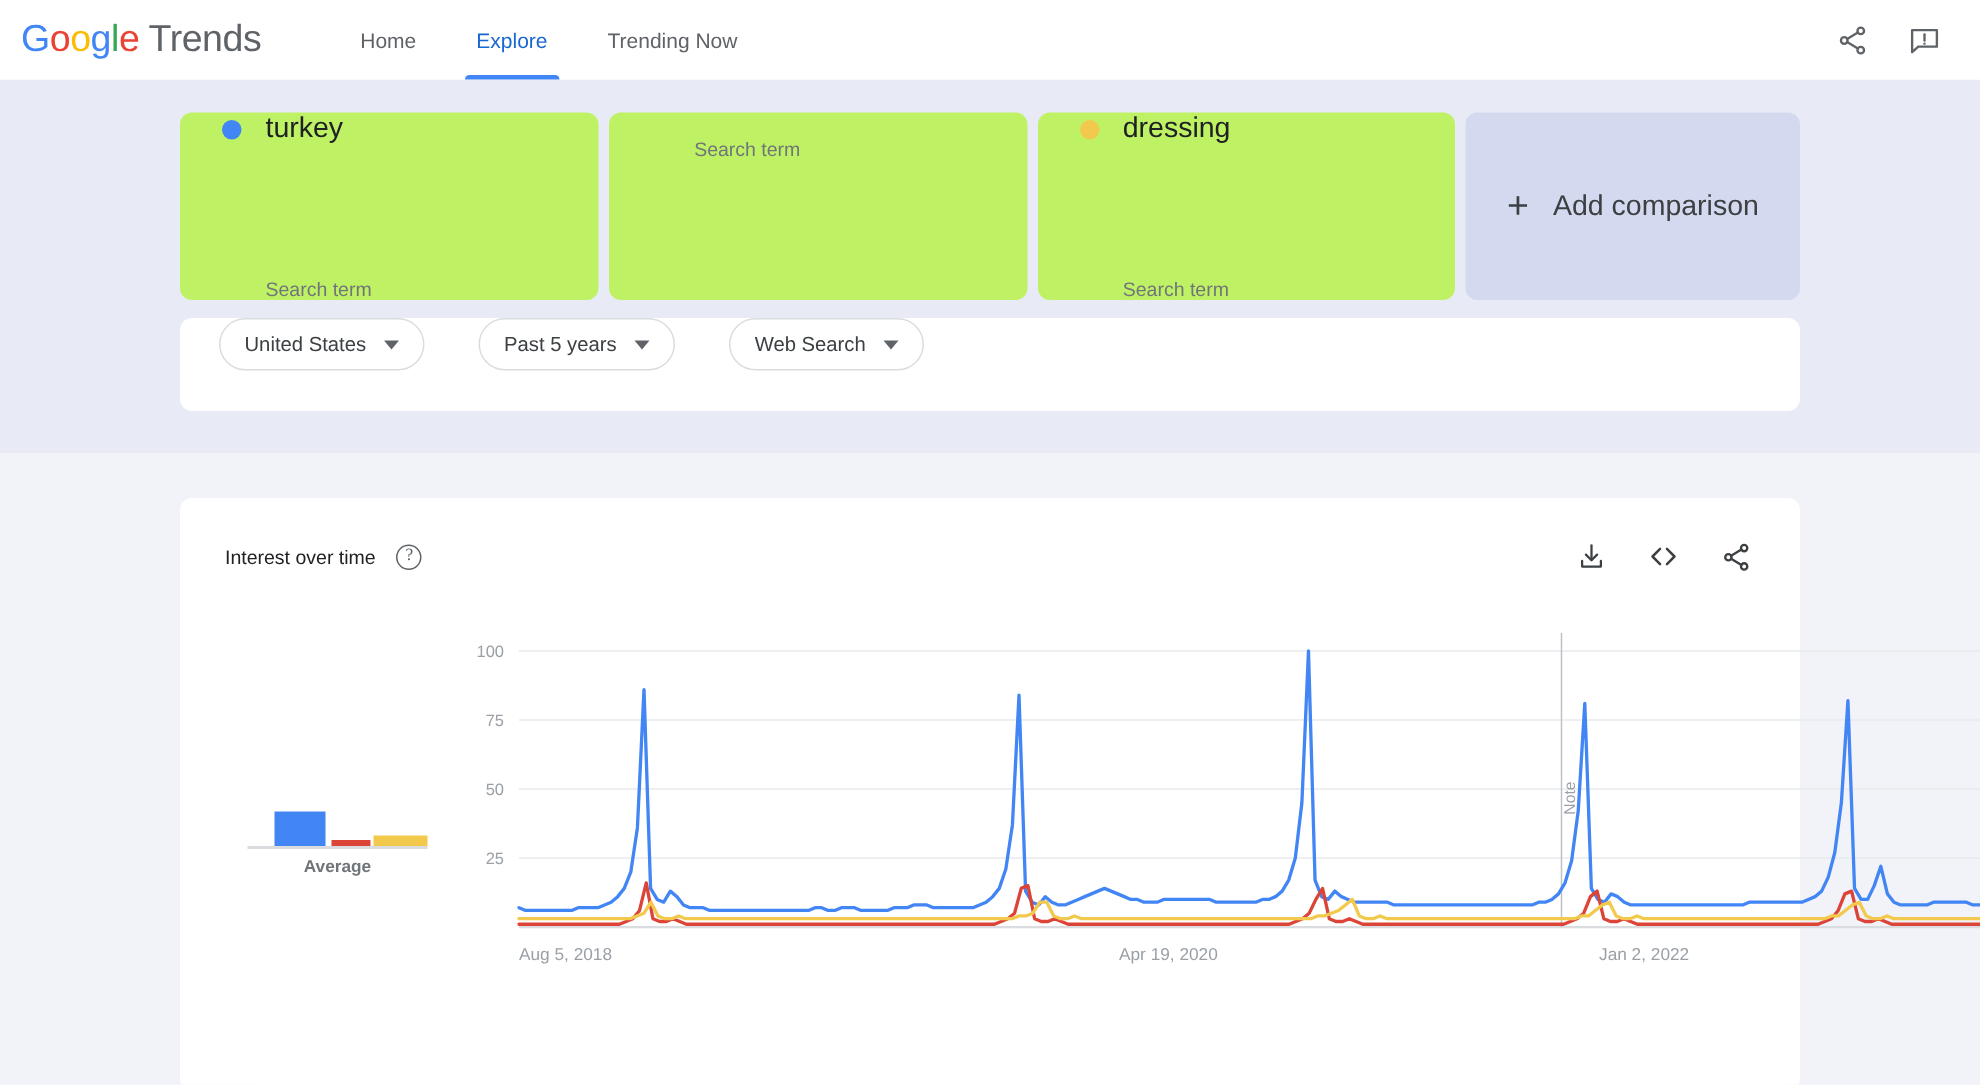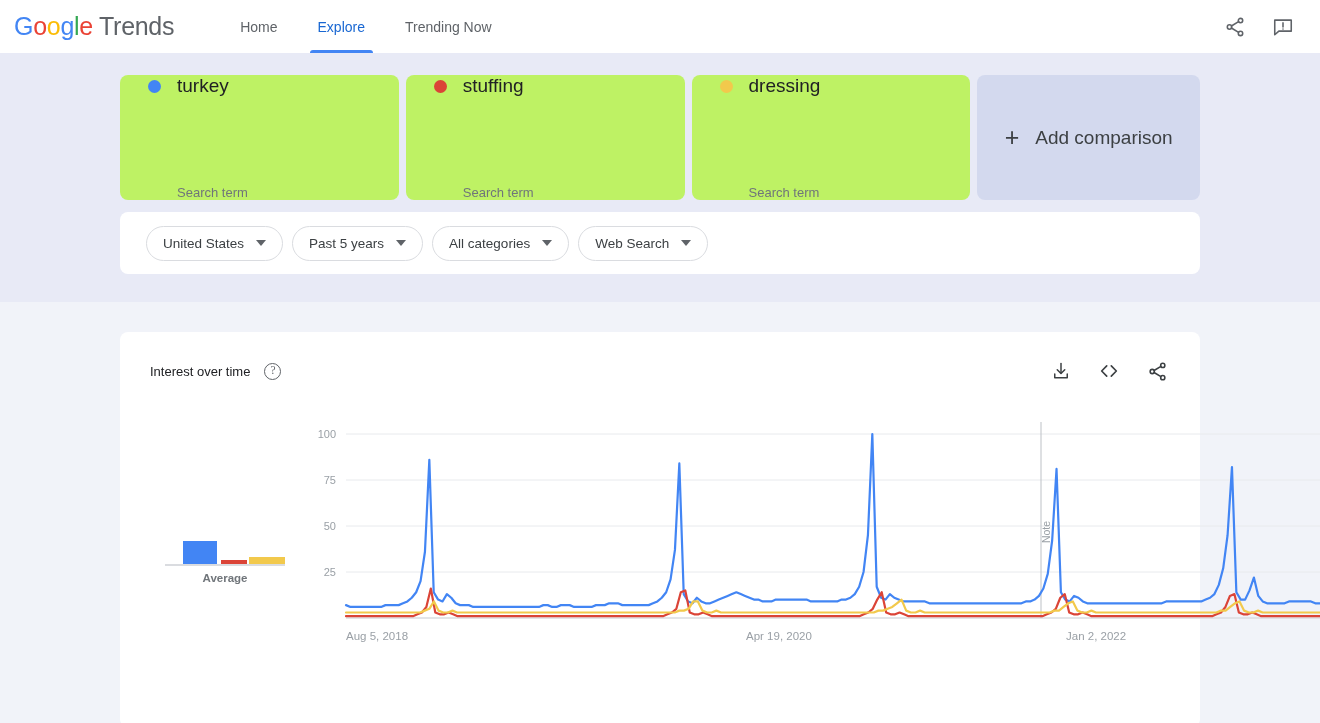--- a/index.html
+++ b/index.html
@@ -50,21 +50,21 @@
   .term-sub { font-size:13px; color:#70757A; margin-top:17px; margin-left:29px; }
   .add-card {
     flex:1 1 0; background:#D3D9EE; border-radius:8px; height:125px;
     display:flex; align-items:center; justify-content:center; cursor:pointer;
   }
   .add-plus { font-size:25px; color:#3C4043; font-weight:300; margin-right:16px; line-height:1; }
   .add-label { font-size:19px; color:#3C4043; }
 
   .filters-card {
     background:#fff; border-radius:8px; margin-top:12px; height:62px;
-    display:flex; align-items:center; padding:0 26px; gap:9px;
+    display:flex; align-items:flex-start; padding:0 26px; gap:36px;
   }
   .chip {
     height:35px; border:1px solid #DADCE0; border-radius:18px;
     display:flex; align-items:center; padding:0 16px; cursor:pointer;
     font-size:13.5px; color:#3C4043; background:#fff; white-space:nowrap;
   }
   .caret {
     width:0; height:0; margin-left:12px;
     border-left:5px solid transparent; border-right:5px solid transparent;
     border-top:6px solid #5F6368;
@@ -139,24 +139,20 @@
 
       <div class="term-card">
         <div class="term-head">
           <span class="dot" style="background:#4285F4"></span>
           <span class="term-name">turkey</span>
         </div>
         <div class="term-sub">Search term</div>
       </div>
 
       <div class="term-card">
-        <div class="term-head">
-          <span class="dot" style="background:#DB4437"></span>
-          <span class="term-name">stuffing</span>
-        </div>
         <div class="term-sub">Search term</div>
       </div>
 
       <div class="term-card">
         <div class="term-head">
           <span class="dot" style="background:#F2C94C"></span>
           <span class="term-name">dressing</span>
         </div>
         <div class="term-sub">Search term</div>
       </div>
@@ -167,24 +163,20 @@
       </div>
     </div>
 
     <div class="filters-card">
       <div class="chip">
         <span>United States</span>
         <span class="caret"></span>
       </div>
       <div class="chip">
         <span>Past 5 years</span>
-        <span class="caret"></span>
-      </div>
-      <div class="chip">
-        <span>All categories</span>
         <span class="caret"></span>
       </div>
       <div class="chip">
         <span>Web Search</span>
         <span class="caret"></span>
       </div>
     </div>
   </div>
 </div>
 

